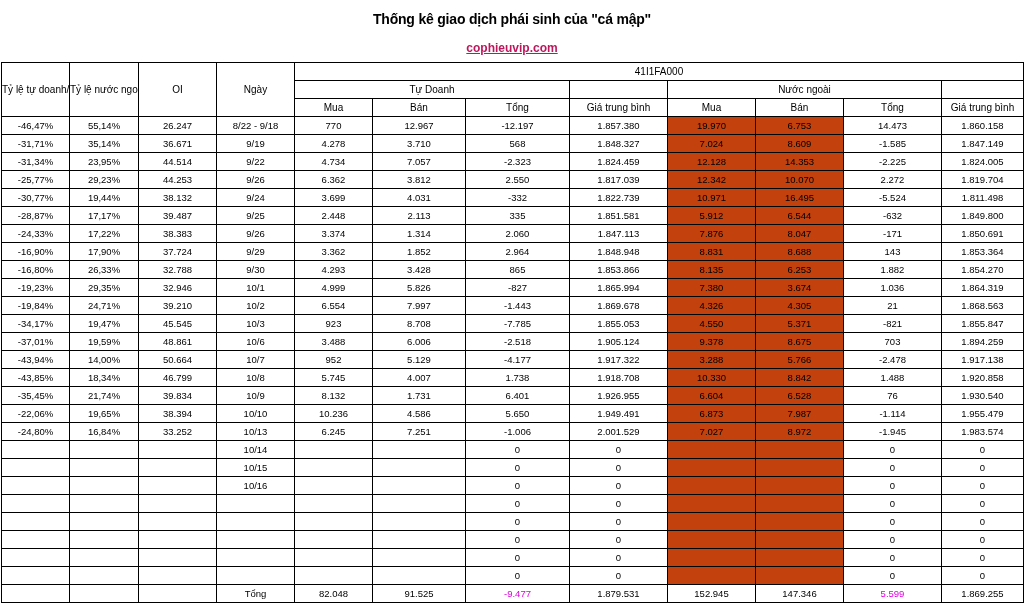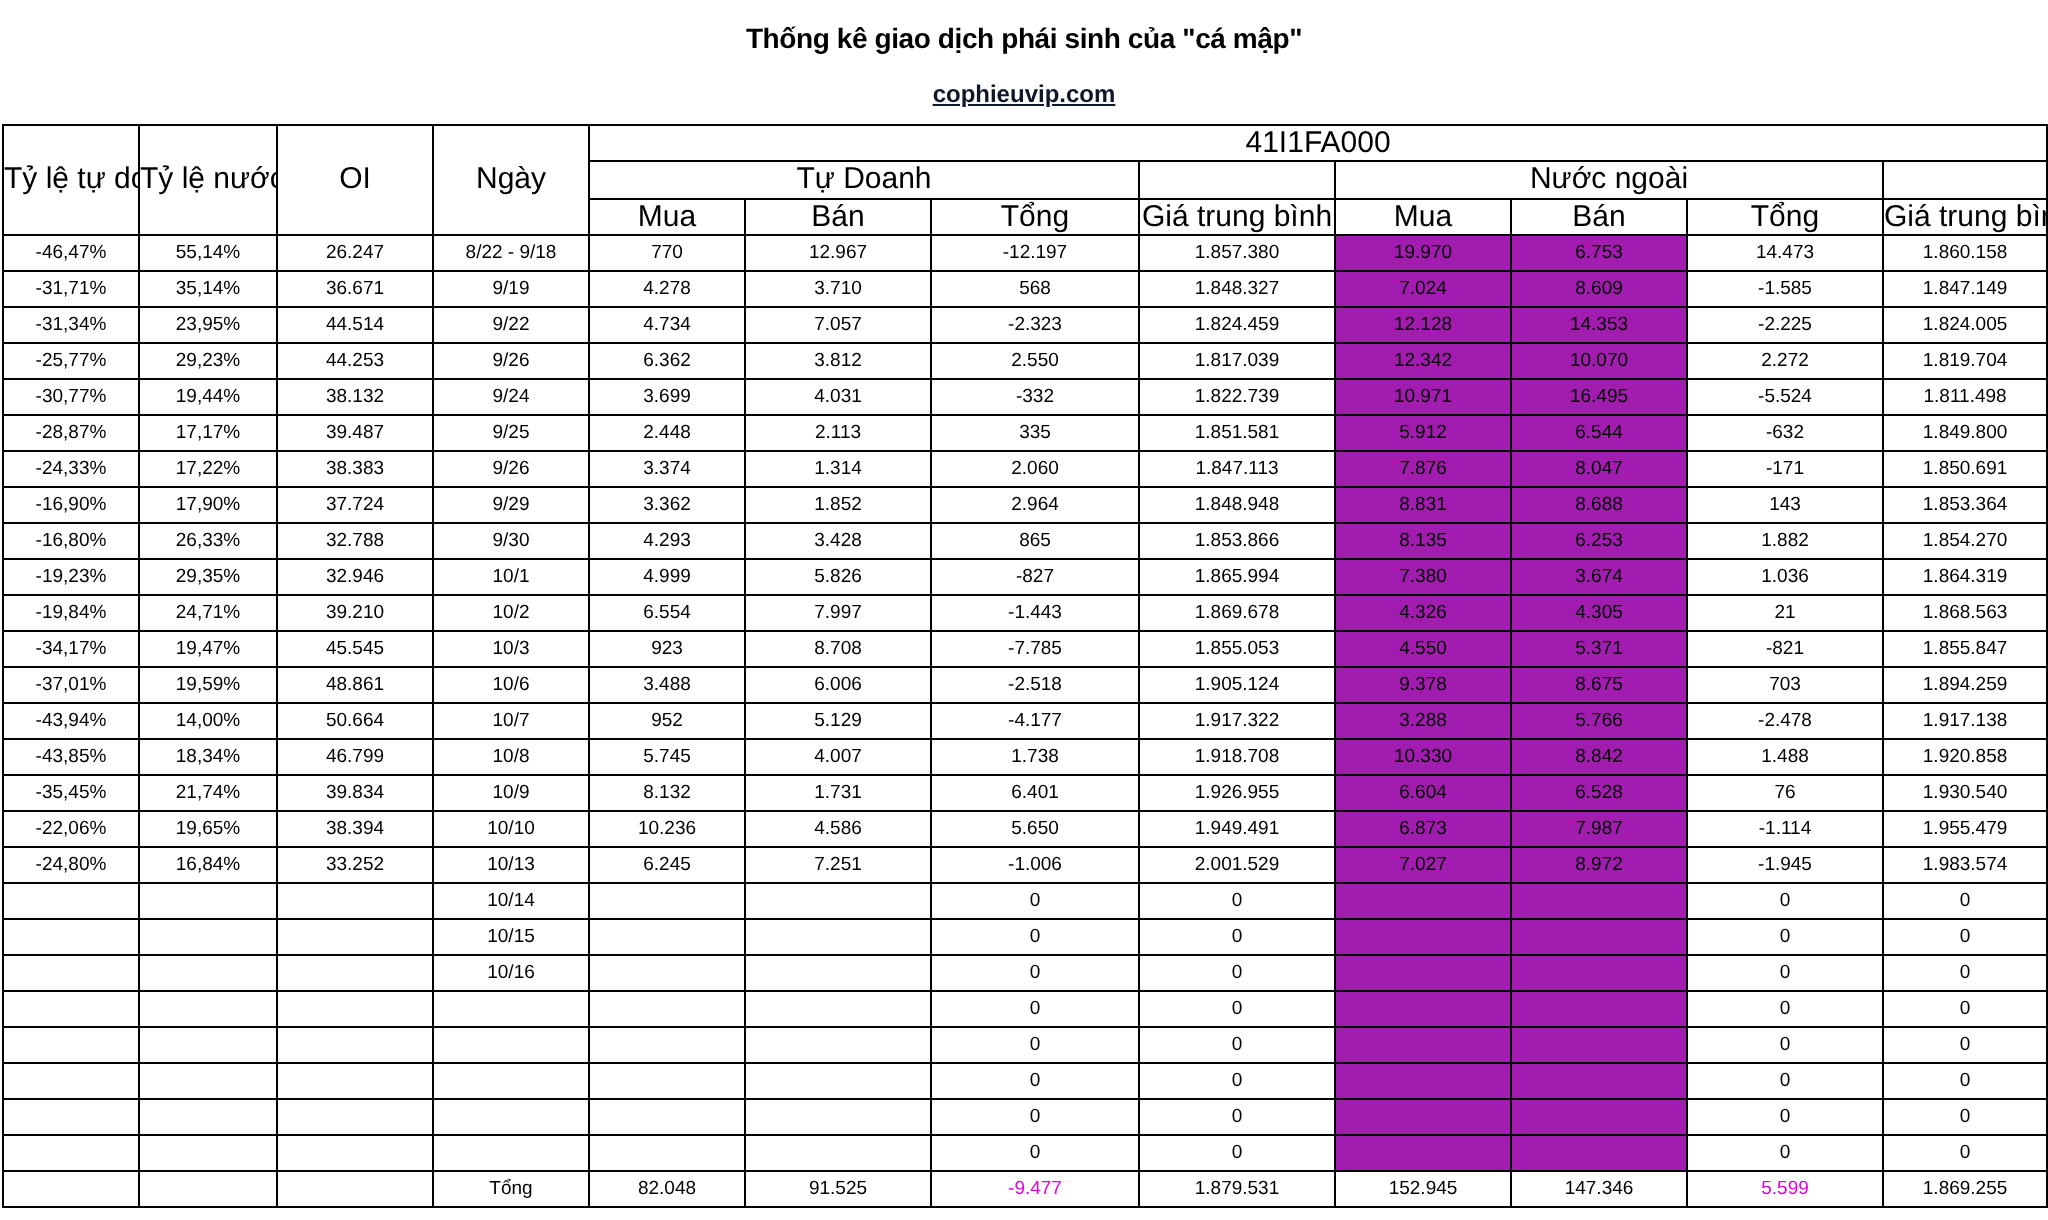--- a/index.html
+++ b/index.html
@@ -23,21 +23,21 @@
     margin: 6px 0 0 0;
     padding-top: 5px;
     line-height: 1.15;
   }
   .site-link-row {
     text-align: center;
     margin-top: 11px;
     margin-bottom: 6px;
   }
   .site-link {
-    color: #0f172a;
+    color: #be185d;
     font-size: 12px;
     font-weight: bold;
     text-decoration: underline;
   }
   table.main {
     border-collapse: collapse;
     table-layout: fixed;
     width: 1022px;
     margin: 0 1px;
     font-size: 9.5px;
@@ -47,28 +47,28 @@
     padding: 0;
     height: 17px;
     text-align: center;
     vertical-align: middle;
     font-weight: normal;
     overflow: hidden;
     white-space: nowrap;
   }
   th.hdr {
     font-weight: bold;
-    font-size: 15px;
+    font-size: 10px;
     line-height: 1.15;
     padding: 1px 2px;
   }
   th.hdr-tall { height: 46px; }
   th.group { height: 15px; }
   td.bold { font-weight: bold; }
-  td.shade { background: #a21caf; }
+  td.shade { background: #c2410c; }
   .magenta { color: #e000e0; font-weight: bold; margin-top: 36px; }
 </style>
 </head>
 <body>
 
 <h1 class="page-title">Thống kê giao dịch phái sinh của "cá mập"</h1>
 
 <div class="site-link-row">
   <span class="site-link">cophieuvip.com</span>
 </div>

